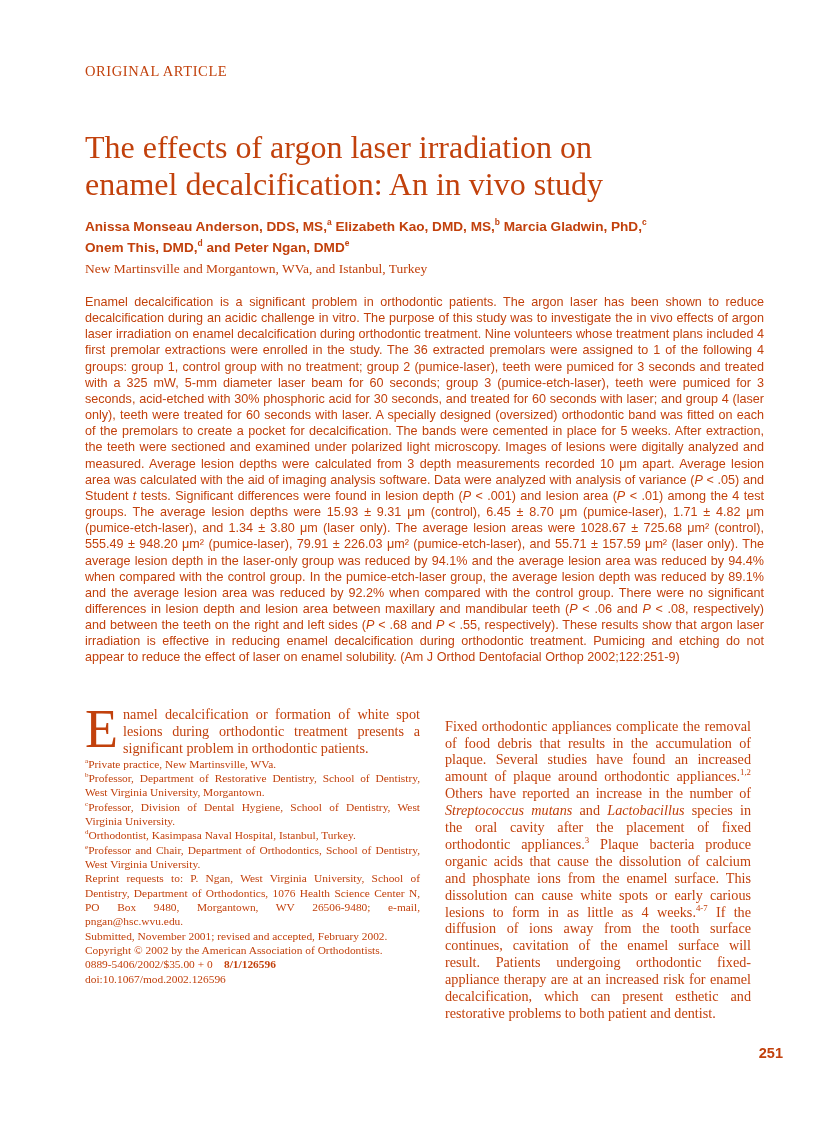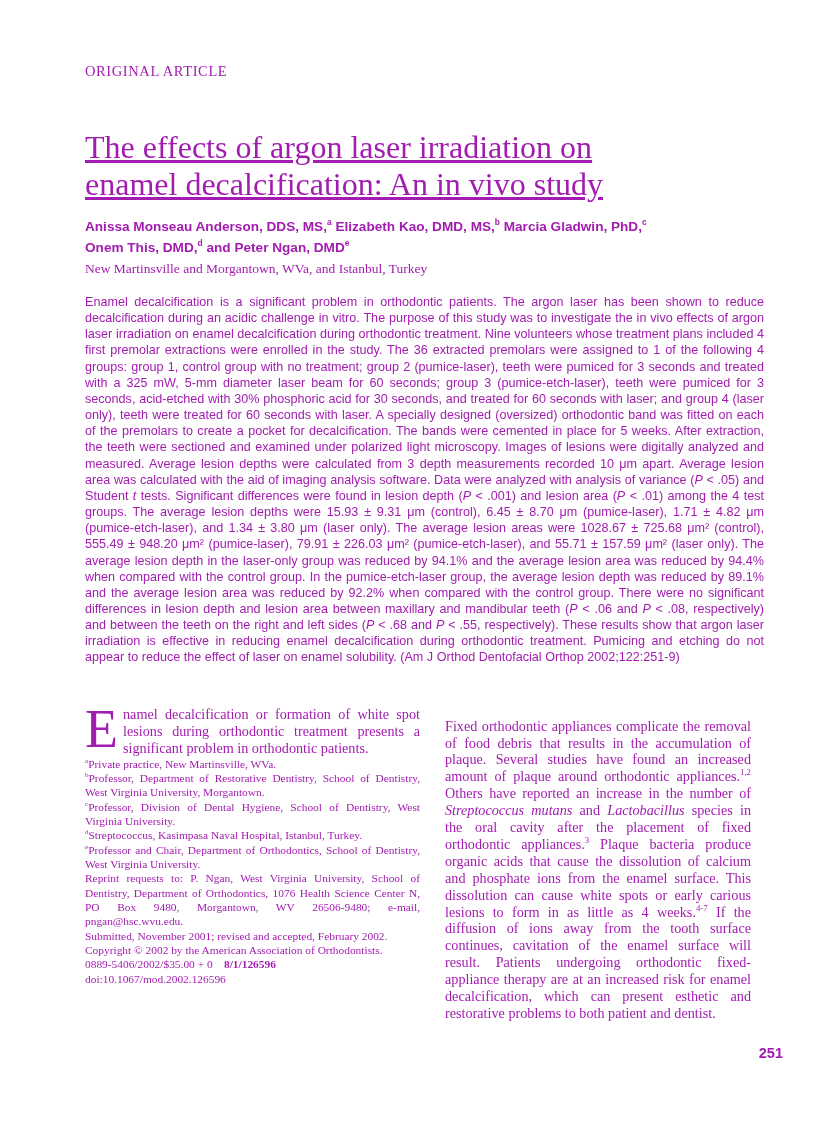--- a/index.html
+++ b/index.html
@@ -1,38 +1,38 @@
 <!DOCTYPE html>
 <html><head>
 <meta charset="utf-8">
 <style>
   html,body{margin:0;padding:0;background:#e8e8e8;}
   .page{
     position:relative;
     width:836px;height:1122px;
     background:#ffffff;
-    color:#a21caf;
+    color:#c2410c;
     box-sizing:border-box;
     padding:63px 72px 0 85px;
     overflow:hidden;
     font-family:"Liberation Serif", serif;
   }
   .section-label{
     font-family:"Liberation Serif", serif;
     font-size:14.5px;
     letter-spacing:0.6px;
   }
   .title{
     margin:49px 0 0 0;
     font-weight:normal;
     font-family:"Liberation Serif", serif;
     font-size:32px;
     line-height:37px;
   }
-  .title span{display:block;text-decoration:underline;}
+  .title span{display:block;}
   .authors{
     margin-top:0;
     font-family:"Liberation Sans", sans-serif;
     font-weight:bold;
     font-size:13.6px;
     line-height:21px;
   }
   .authors-block{margin-top:13px;}
   .affiliation{
     margin-top:3px;
@@ -111,21 +111,21 @@
 
   <div class="columns">
 
     <div class="col-left">
       <p class="intro"><span class="dropcap">E</span><span><span>namel decalcification or formation of white spot lesions during orthodontic treatment presents a significant problem in orthodontic patients.</span></span></p>
 
       <div class="footnotes">
         <p><sup>a</sup><span>Private practice, New Martinsville, WVa.</span></p>
         <p><sup>b</sup><span>Professor, Department of Restorative Dentistry, School of Dentistry, West Virginia University, Morgantown.</span></p>
         <p><sup>c</sup><span>Professor, Division of Dental Hygiene, School of Dentistry, West Virginia University.</span></p>
-        <p><sup>d</sup><span>Streptococcus, Kasimpasa Naval Hospital, Istanbul, Turkey.</span></p>
+        <p><sup>d</sup><span>Orthodontist, Kasimpasa Naval Hospital, Istanbul, Turkey.</span></p>
         <p><sup>e</sup><span>Professor and Chair, Department of Orthodontics, School of Dentistry, West Virginia University.</span></p>
         <p><span>Reprint requests to: P. Ngan, West Virginia University, School of Dentistry, Department of Orthodontics, 1076 Health Science Center N, PO Box 9480, Morgantown, WV 26506-9480; e-mail, pngan@hsc.wvu.edu.</span></p>
         <p><span>Submitted, November 2001; revised and accepted, February 2002.</span></p>
         <p><span>Copyright © 2002 by the American Association of Orthodontists.</span></p>
         <p><span>0889-5406/2002/$35.00 + 0 </span><span class="bd">8/1/126596</span></p>
         <p><span>doi:10.1067/mod.2002.126596</span></p>
       </div>
     </div>
 
     <div class="col-right">

